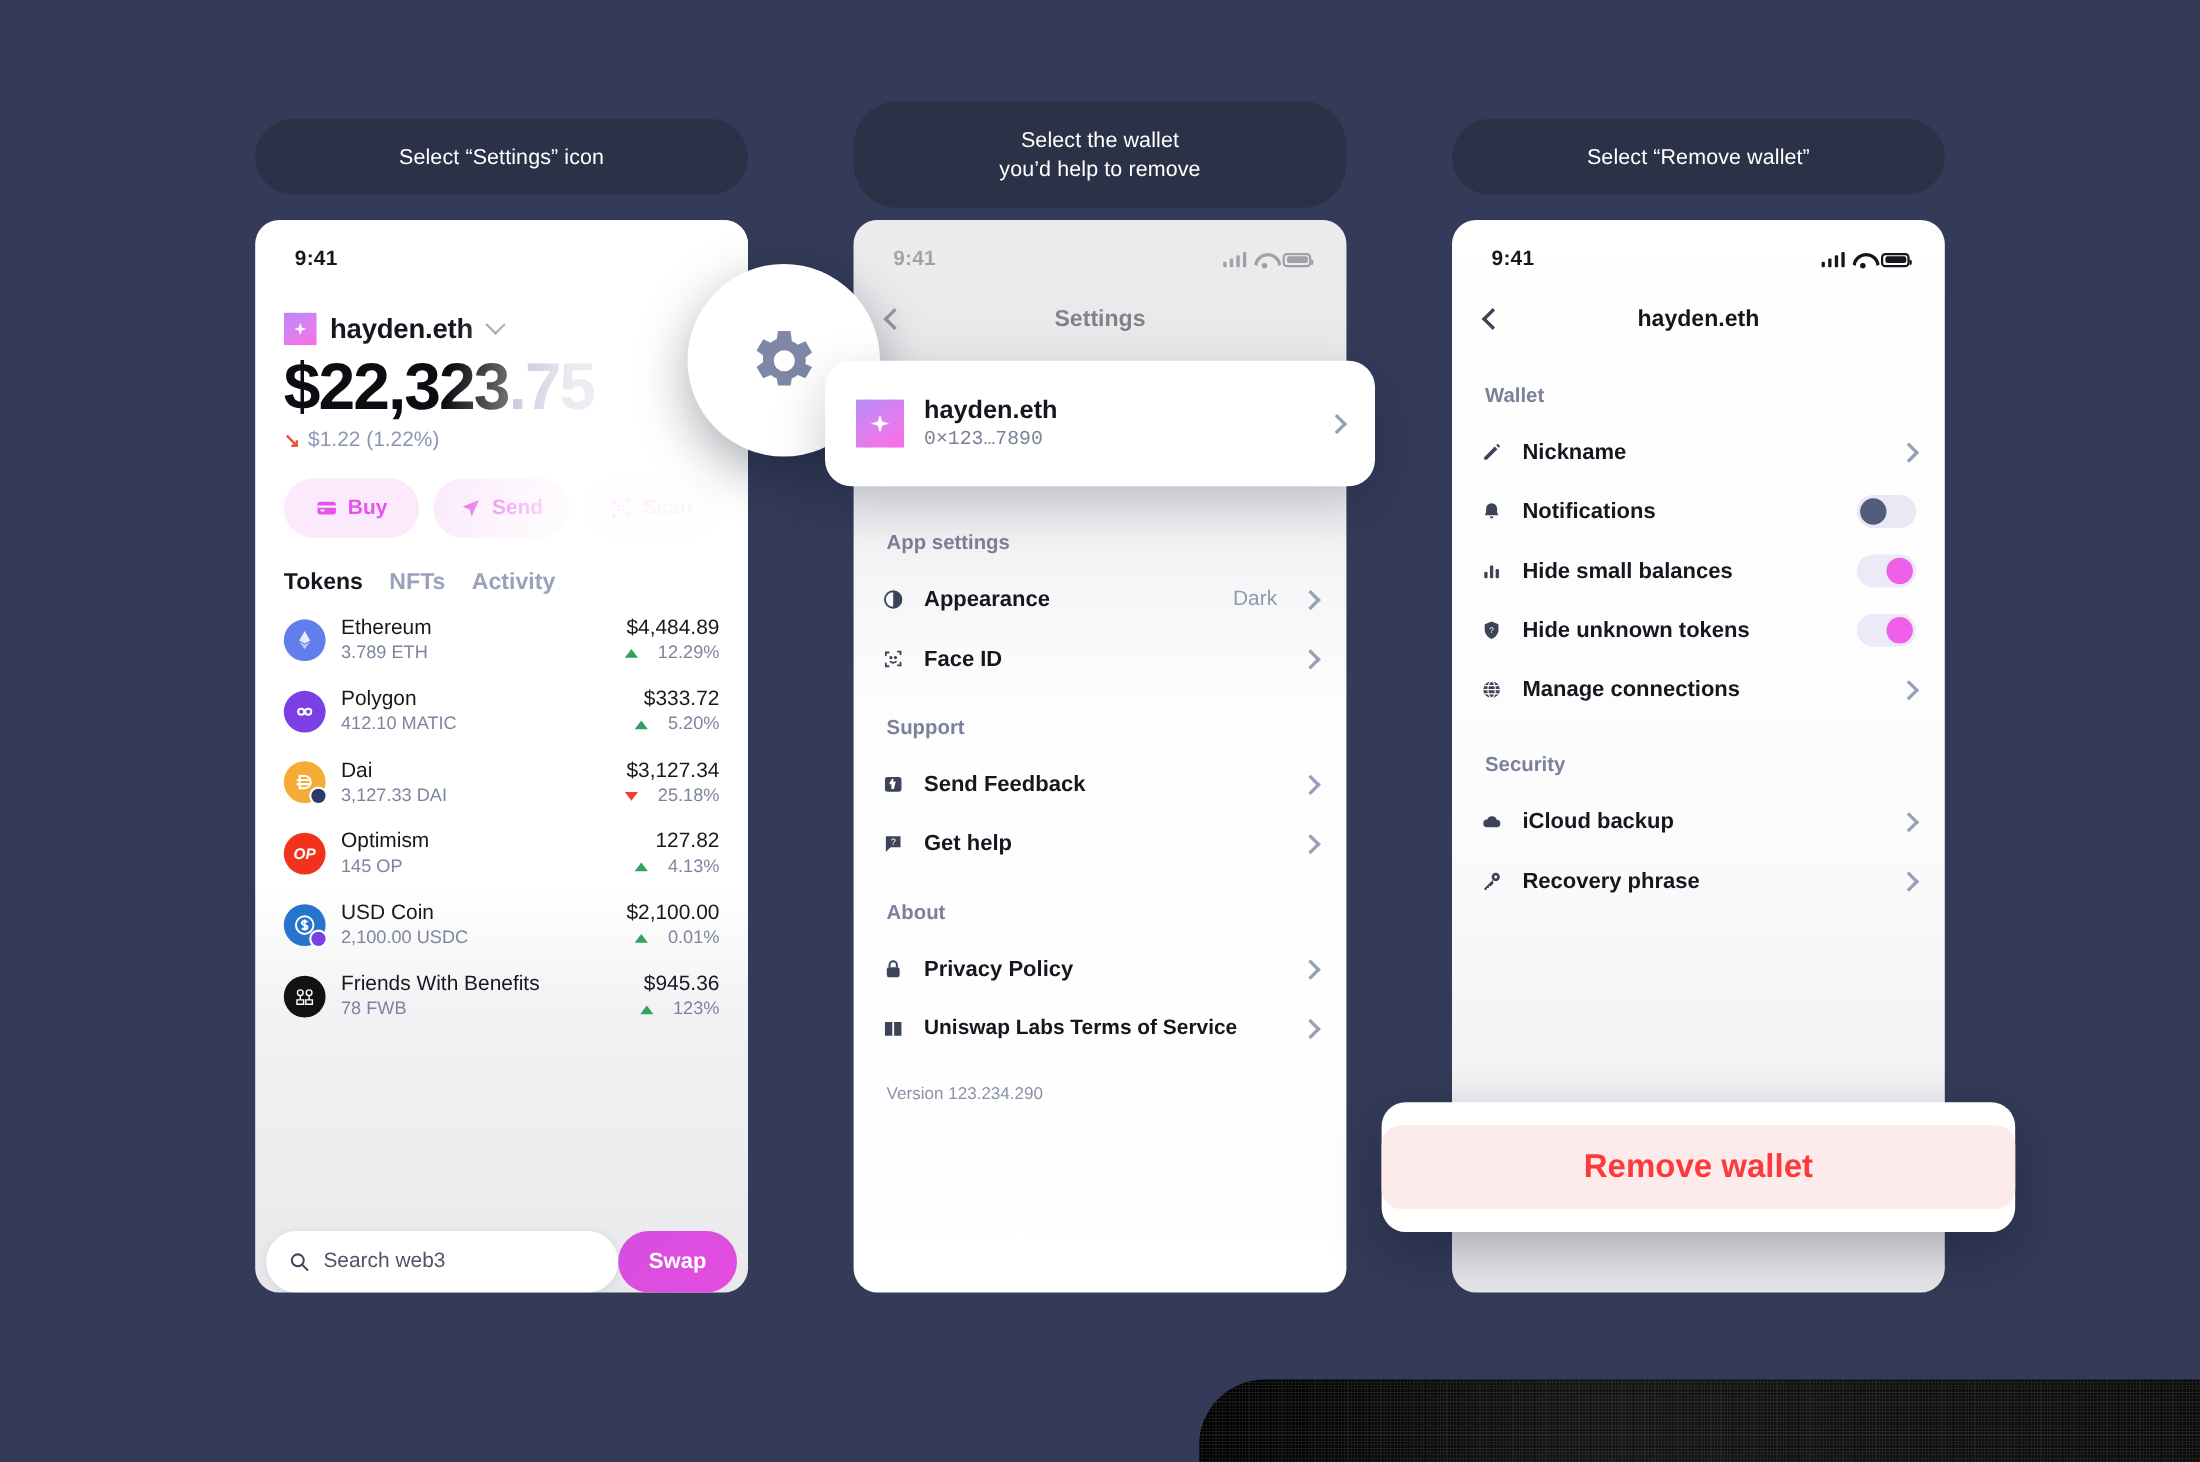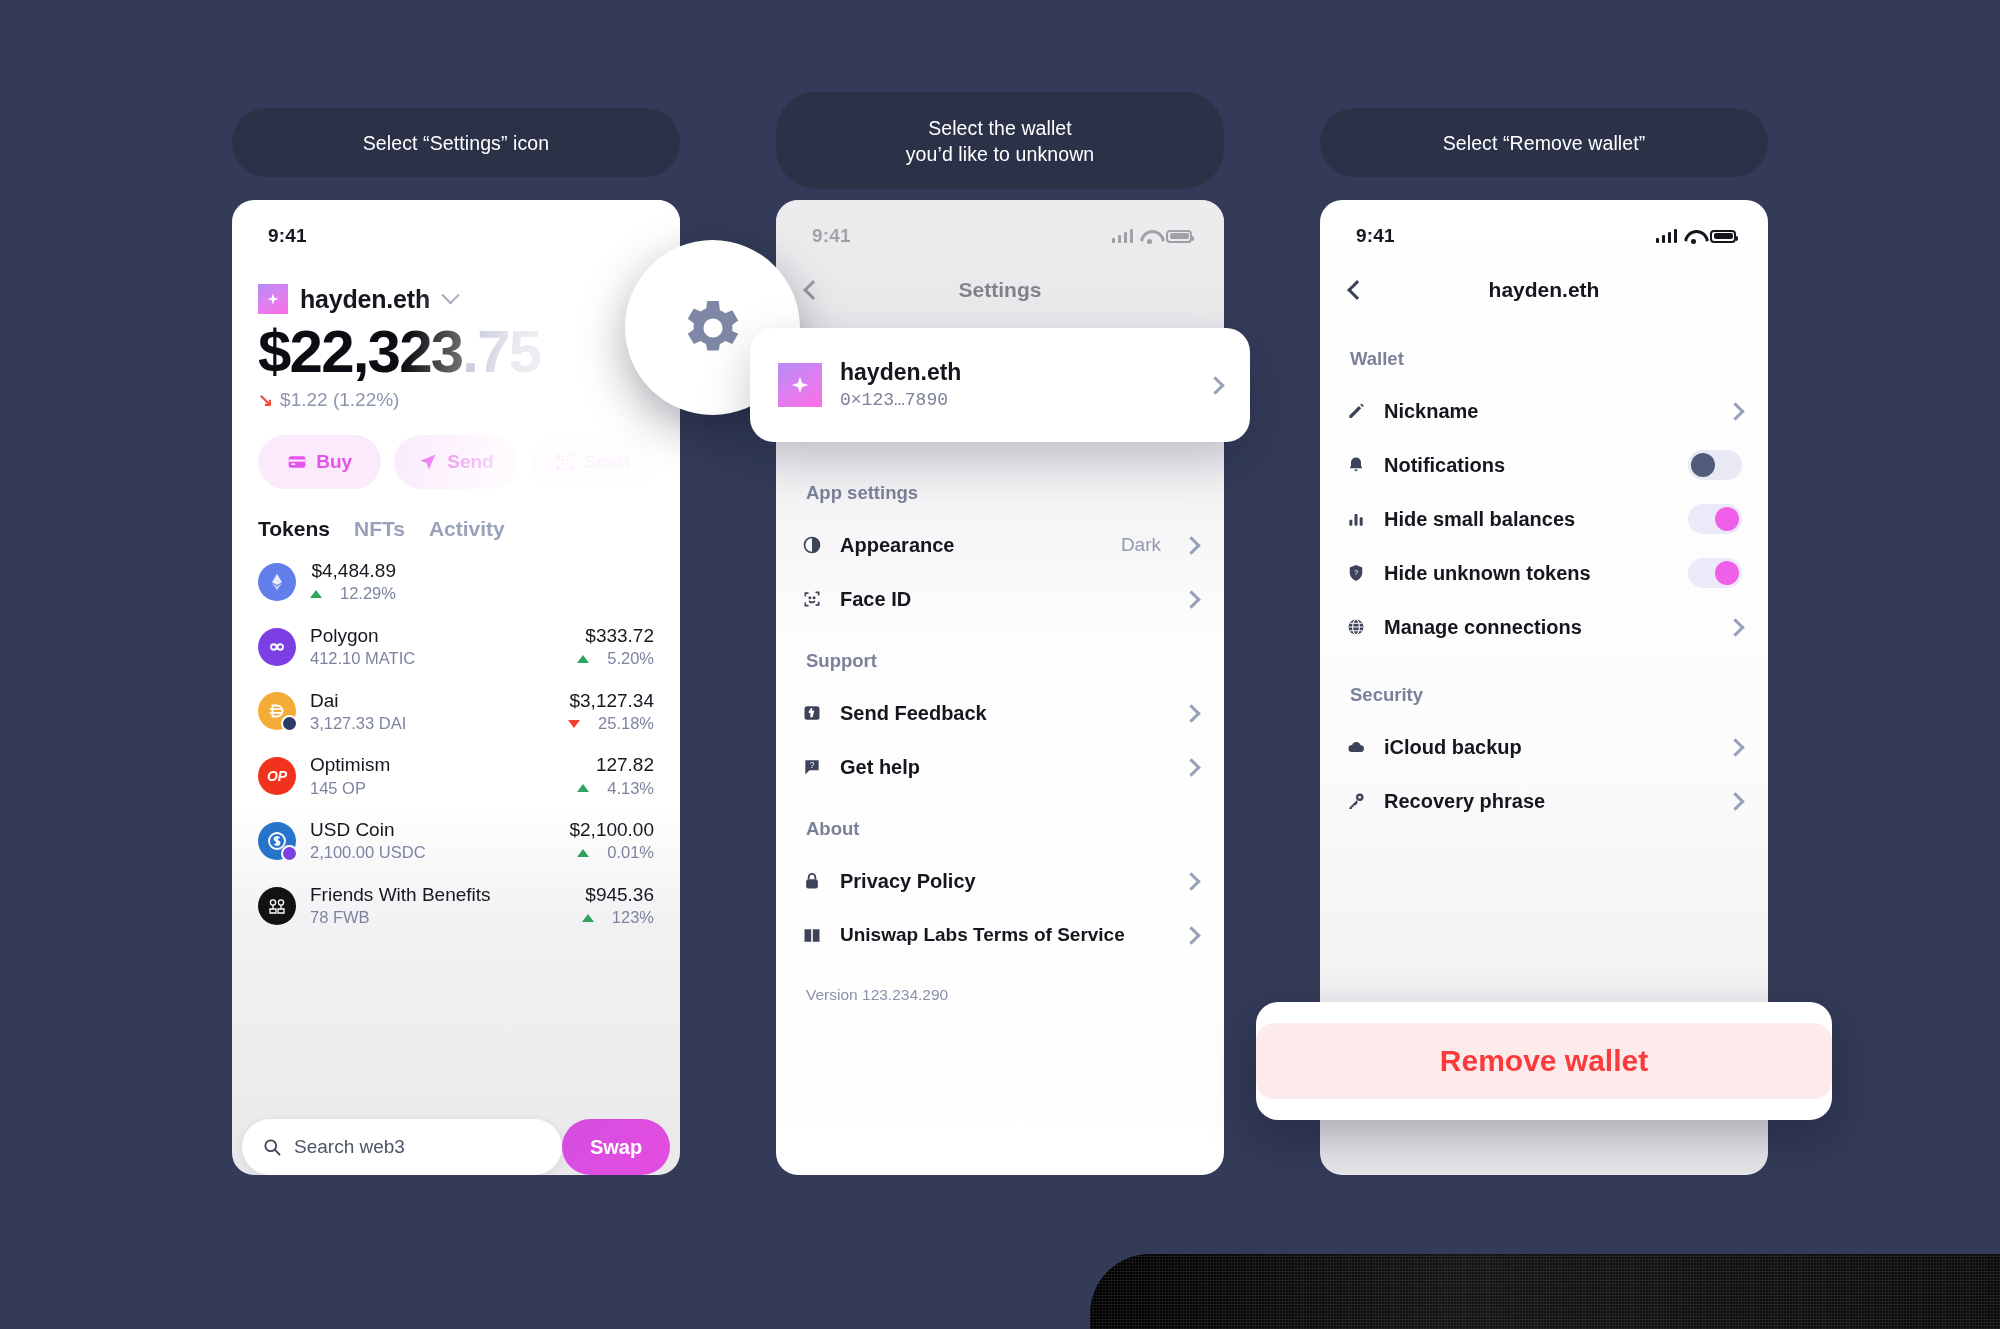--- a/index.html
+++ b/index.html
@@ -218,21 +218,21 @@
 
 <div class="stage">
 
   <div class="pill pill-1">
     <span>Select “Settings” icon</span>
   </div>
 
   <div class="pill pill-2">
     <span>
       <span>Select the wallet</span><br>
-      <span>you’d like to unknown</span>
+      <span>you’d help to remove</span>
     </span>
   </div>
 
   <div class="pill pill-3">
     <span>Select “Remove wallet”</span>
   </div>
 
   <div class="phone phone-1">
     <div class="statusbar">
       <div class="status-time">9:41</div>
@@ -305,20 +305,24 @@
 
       <div class="token-list">
 
         <div class="token-row">
           <div class="token-logo" style="background:#627eea">
             <svg viewBox="0 0 24 24" style="width:20px;height:20px">
                 <path d="M12 2 6 12.2l6 3.5 6-3.5z" fill="#fff" opacity=".85"></path>
                 <path d="M6 13.5 12 22l6-8.5-6 3.5z" fill="#fff" opacity=".6"></path>
               </svg>
           </div>
+          <div class="token-mid">
+            <div class="token-name">Ethereum</div>
+            <div class="token-amt">3.789 ETH</div>
+          </div>
           <div class="token-right">
             <div class="token-val">$4,484.89</div>
             <div class="token-pct">
                 <span class="tri-up"></span>
                 <span>12.29%</span>
               </div>
           </div>
         </div>
 
         <div class="token-row">

